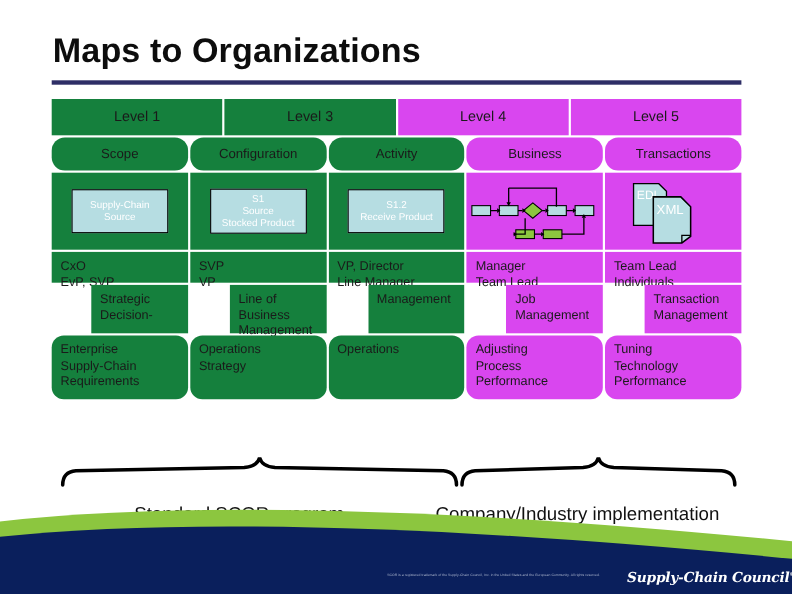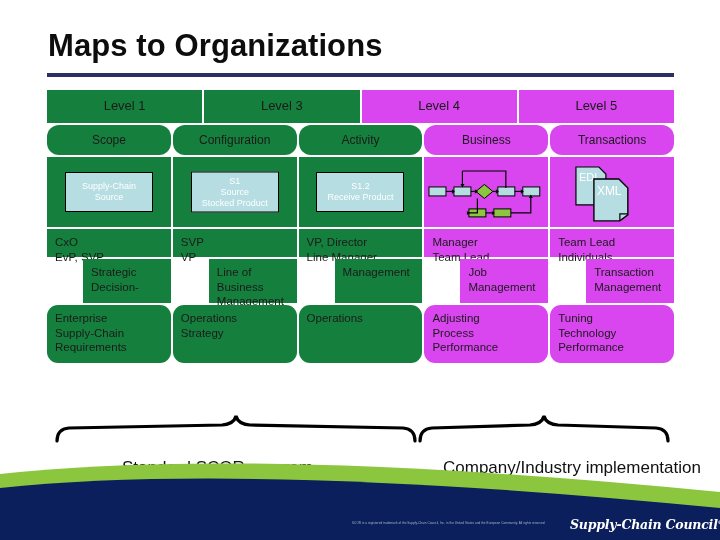--- a/index.html
+++ b/index.html
@@ -101,21 +101,21 @@
   
   .braces { position: absolute; left: 0; top: 412px; width: 720px; height: 46px; }
   .caption {
     position: absolute;
     top: 458px;
     font-size: 17px;
     color: #111111;
     white-space: nowrap;
   }
   .cap-left  { left: 122px; }
-  .cap-right { left: 396px; margin-left: 47px; }
+  .cap-right { left: 396px; }
 
   
   .footer { position: absolute; left: 0; top: 452px; width: 720px; height: 88px; }
   .footnote {
     position: absolute;
     left: 352px;
     top: 521px;
     width: 210px;
     font-size: 3.1px;
     color: #aab4cc;

